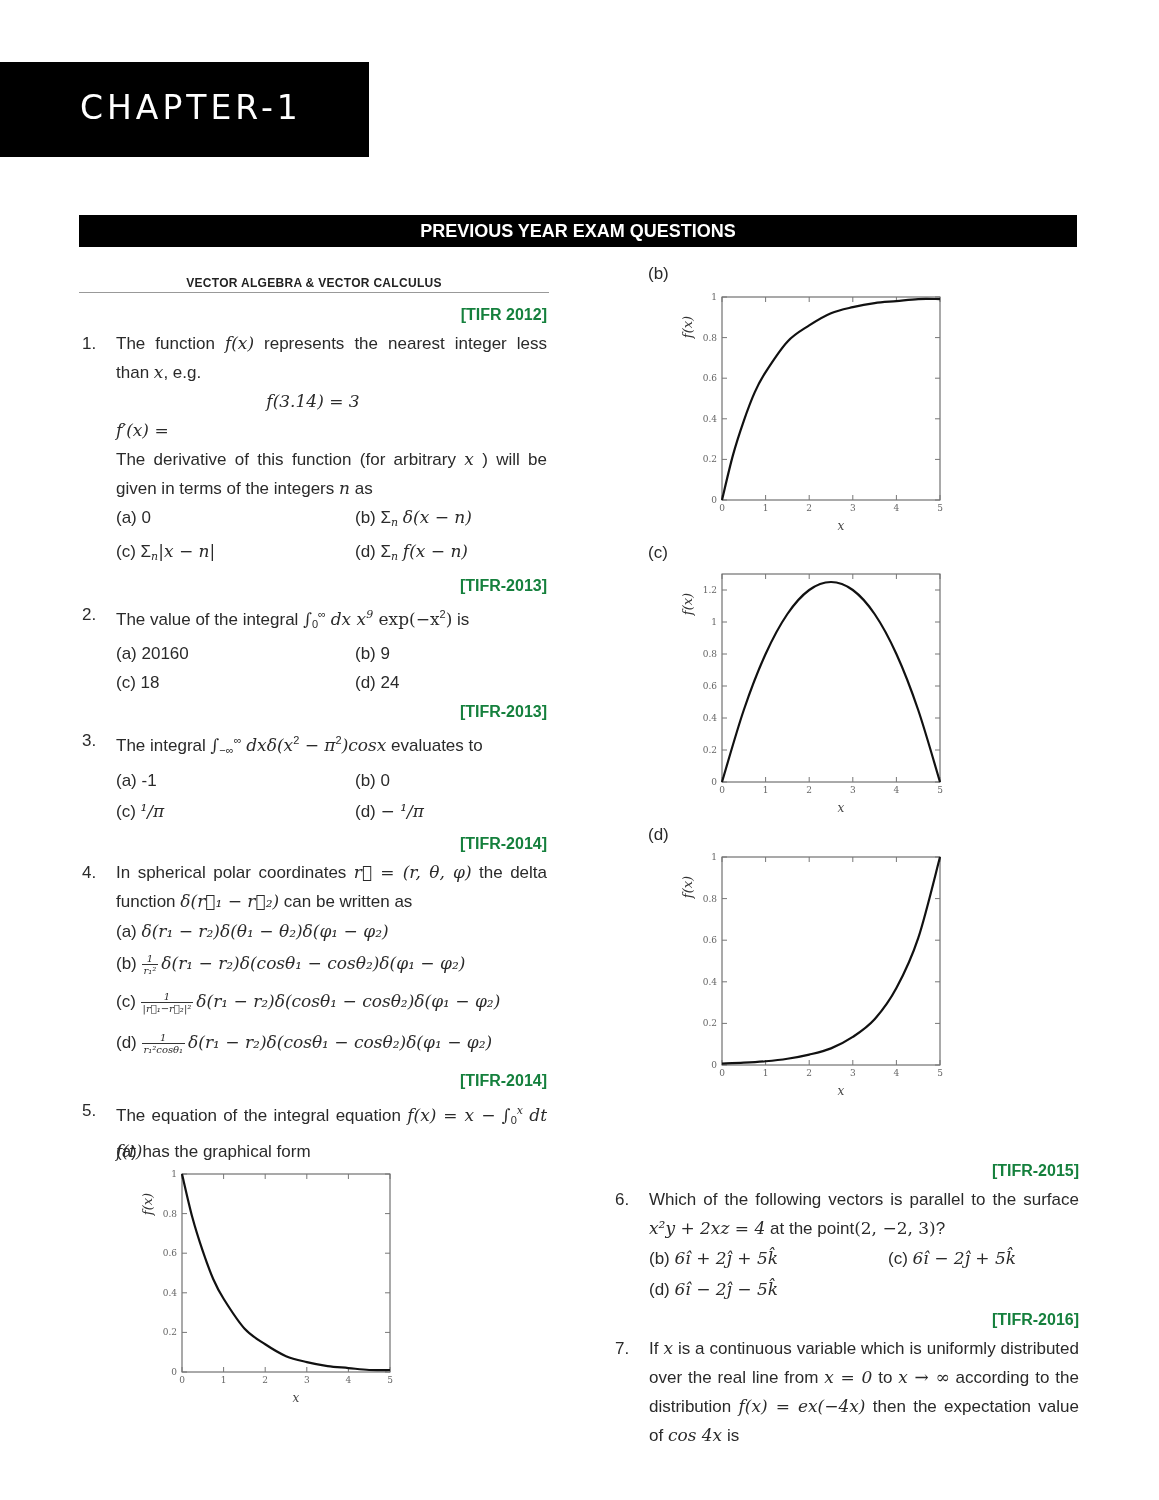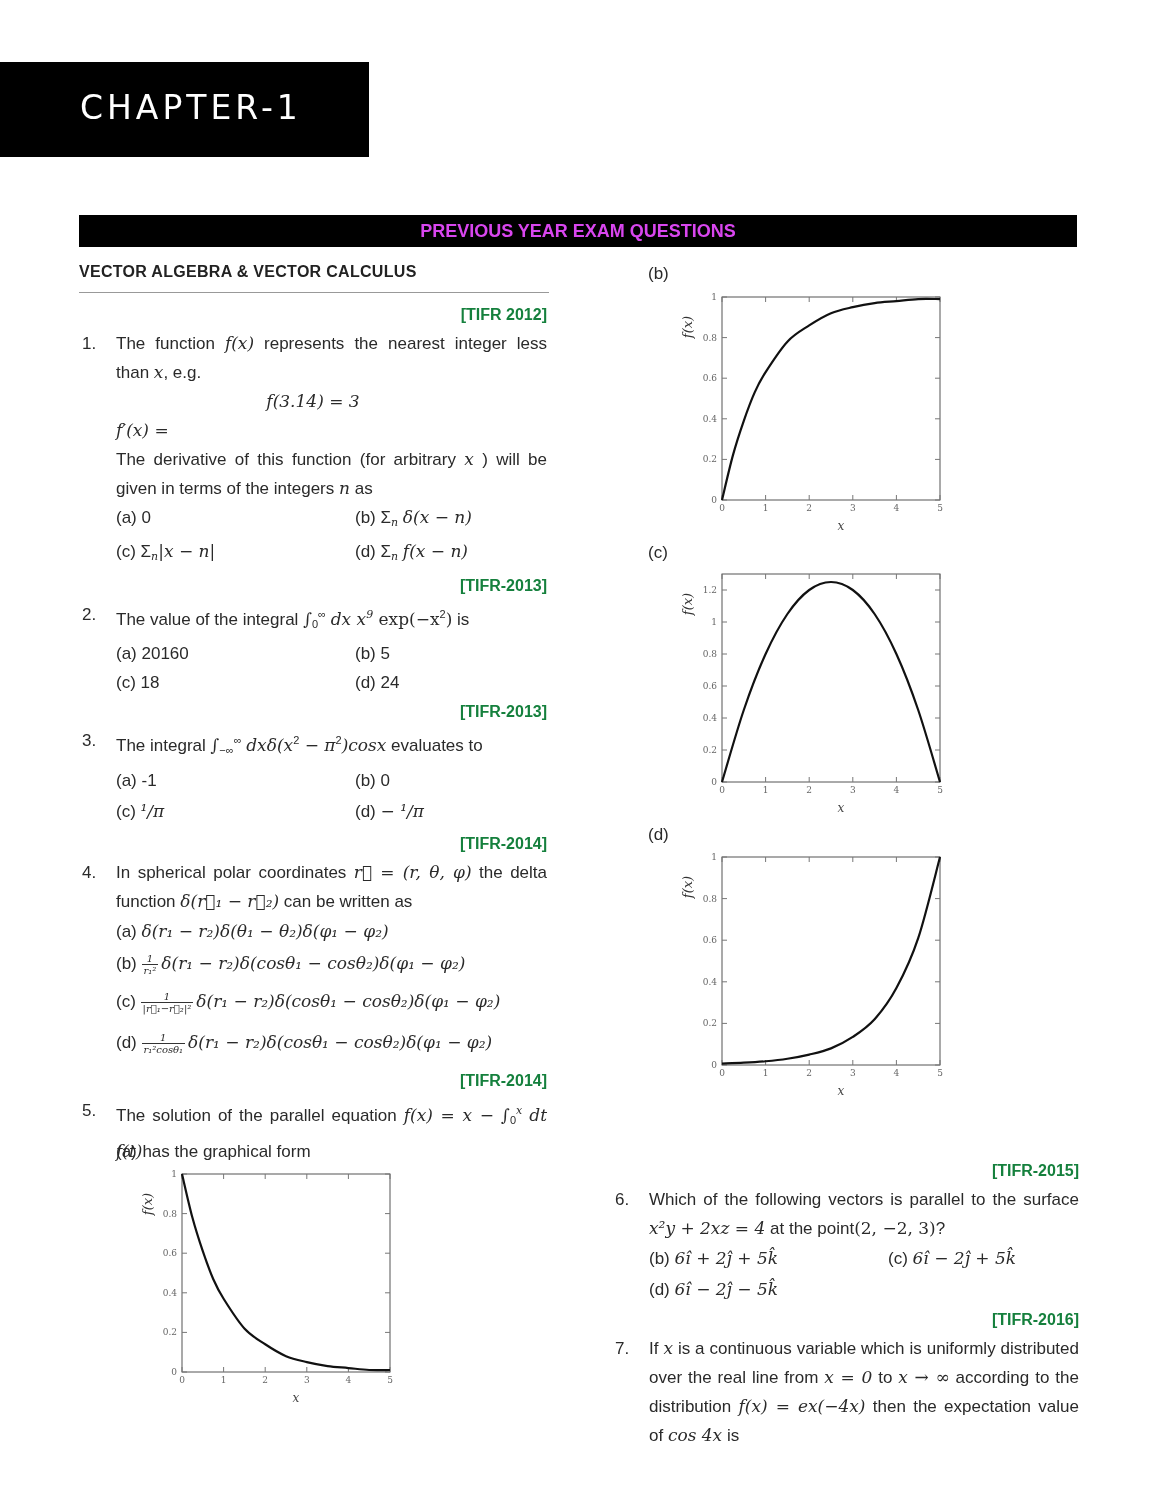--- a/index.html
+++ b/index.html
@@ -11,25 +11,25 @@
   
   .header { position: absolute; left: 0; top: 62px; width: 1159px; height: 95px; }
   .chapter-box { position: absolute; left: 0; top: 0; width: 369px; height: 95px; background: #000; }
   .chapter-label { position: absolute; left: 80px; top: 26px; color: #fff; font-weight: normal;
                    font-size: 33px; letter-spacing: 4px; font-family: "DejaVu Sans", sans-serif; }
   .title-box { position: absolute; left: 369px; top: 0; width: 790px; height: 95px; background: #d9d9d9; }
   .title-label { position: absolute; left: 32px; top: 24px; color: #1a1a1a; font-size: 36px;
                  font-family: "Liberation Sans", sans-serif; letter-spacing: 0.5px; }
 
   .section-bar { position: absolute; left: 79px; top: 215px; width: 998px; height: 32px; background: #000; }
-  .section-bar span { display: block; text-align: center; color: #d946ef; font-weight: bold;
+  .section-bar span { display: block; text-align: center; color: #ffffff; font-weight: bold;
                       font-size: 18px; line-height: 32px; font-family: "Liberation Sans", sans-serif; }
 
-  .topic { position: absolute; left: 79px; top: 263px; width: 470px; 
-           font-size: 16px; font-weight: bold; color: #222; letter-spacing: 0.3px; }
+  .topic { position: absolute; left: 79px; top: 276px; width: 470px; text-align: center;
+           font-size: 12px; font-weight: bold; color: #222; letter-spacing: 0.3px; }
   .topic-rule { position: absolute; left: 79px; top: 292px; width: 470px; height: 1px; background: #999; }
 
   .col { position: absolute; font-size: 17px; color: #2a2a2a; }
   .left-col { left: 79px; top: 300px; width: 468px; }
   .right-col { left: 612px; width: 467px; margin-top: 48px; }
 
   .tag { text-align: right; font-weight: bold; font-size: 16px; height: 29px; line-height: 29px; color: #15803d; }
   .q { position: relative; padding-left: 37px; line-height: 29px; text-align: justify; }
   .qnum { position: absolute; left: 3px; top: 0; }
   .opts { display: grid; grid-template-columns: 239px 1fr; line-height: 29px; padding-left: 37px; }
@@ -80,21 +80,21 @@
     <div><span>(d) Σ</span><span class="sub m">n</span> <span class="m">f(x − n)</span></div>
   </div>
 
   <div class="tag">[TIFR-2013]</div>
   <div class="q">
     <span class="qnum">2.</span>
     <span>The value of the integral </span><span class="mr">∫</span><span class="sub">0</span><span class="sup">∞</span> <span class="m">dx x</span><span class="sup m">9</span><span class="mr"> exp(−x</span><span class="sup">2</span><span class="mr">)</span><span> is</span>
   </div>
   <div class="opts">
     <div>(a) 20160</div>
-    <div>(b) 5</div>
+    <div>(b) 9</div>
     <div>(c) 18</div>
     <div>(d) 24</div>
   </div>
 
   <div class="tag">[TIFR-2013]</div>
   <div class="q">
     <span class="qnum">3.</span>
     <span>The integral </span><span class="mr">∫</span><span class="sub">−∞</span><span class="sup">∞</span> <span class="m">dxδ(x</span><span class="sup">2</span><span class="m"> − π</span><span class="sup">2</span><span class="m">)cosx</span><span> evaluates to</span>
   </div>
   <div class="opts" style="line-height:31px">
@@ -110,21 +110,21 @@
     <span>In spherical polar coordinates </span><span class="m">r⃗ = (r, θ, φ)</span><span> the delta function </span><span class="m">δ(r⃗₁ − r⃗₂)</span><span> can be written as</span>
   </div>
   <div class="opt-line" style="line-height:30px"><span>(a) </span><span class="m">δ(r₁ − r₂)δ(θ₁ − θ₂)δ(φ₁ − φ₂)</span></div>
   <div class="opt-line"><span>(b) </span><span class="frac m"><span class="num">1</span><span class="den">r₁²</span></span><span class="m">δ(r₁ − r₂)δ(cosθ₁ − cosθ₂)δ(φ₁ − φ₂)</span></div>
   <div class="opt-line" style="line-height:42px"><span>(c) </span><span class="frac m"><span class="num">1</span><span class="den">|r⃗₁−r⃗₂|²</span></span><span class="m">δ(r₁ − r₂)δ(cosθ₁ − cosθ₂)δ(φ₁ − φ₂)</span></div>
   <div class="opt-line" style="line-height:38px"><span>(d) </span><span class="frac m"><span class="num">1</span><span class="den">r₁²cosθ₁</span></span><span class="m">δ(r₁ − r₂)δ(cosθ₁ − cosθ₂)δ(φ₁ − φ₂)</span></div>
 
   <div class="tag" style="margin-top:4px">[TIFR-2014]</div>
   <div class="q" style="line-height:31px">
     <span class="qnum">5.</span>
-    <span>The solution of the parallel equation </span><span class="m">f(x) = x −</span>
+    <span>The equation of the integral equation </span><span class="m">f(x) = x −</span>
     <span class="mr">∫</span><span class="sub">0</span><span class="sup m">x</span> <span class="m">dt f(t)</span><span>has the graphical form</span>
   </div>
 </div>
 
 <span class="opt-label" style="left:116px; top:1142px;">(a)</span>
 <span class="opt-label" style="left:648px; top:264px;">(b)</span>
 <span class="opt-label" style="left:648px; top:543px;">(c)</span>
 <span class="opt-label" style="left:648px; top:825px;">(d)</span>
 
 <div class="plot" style="left:130px; top:1162px;">

